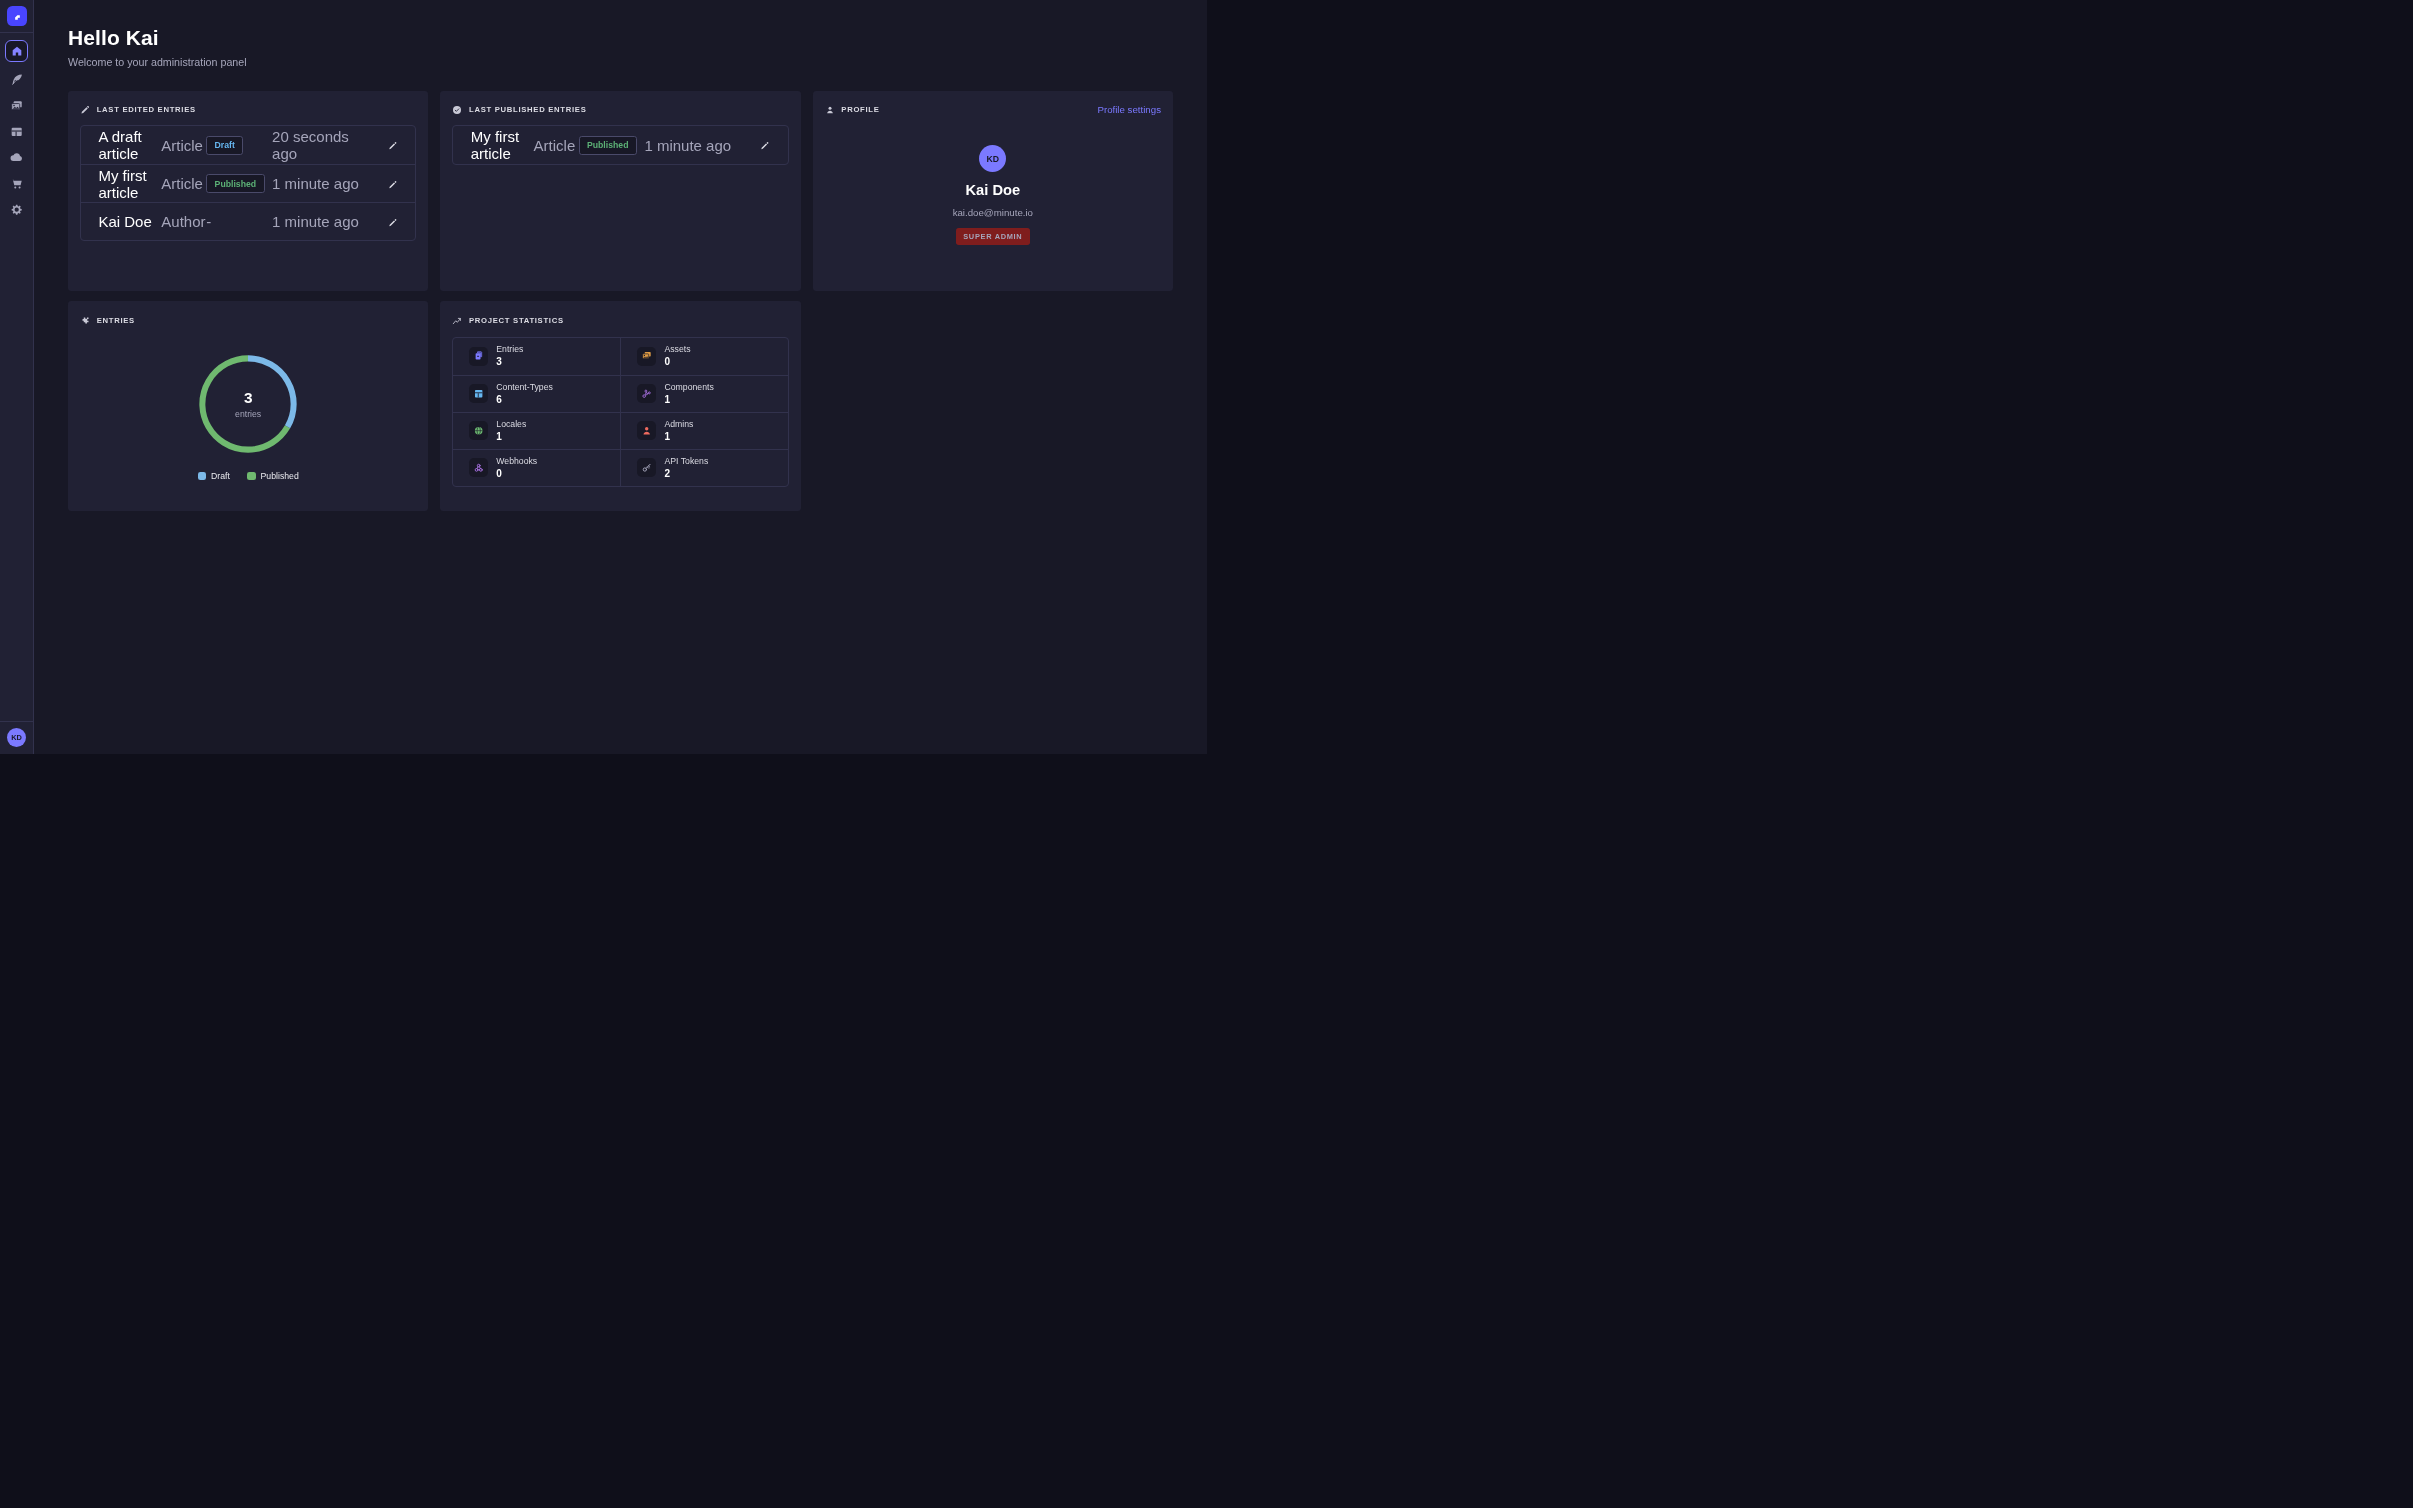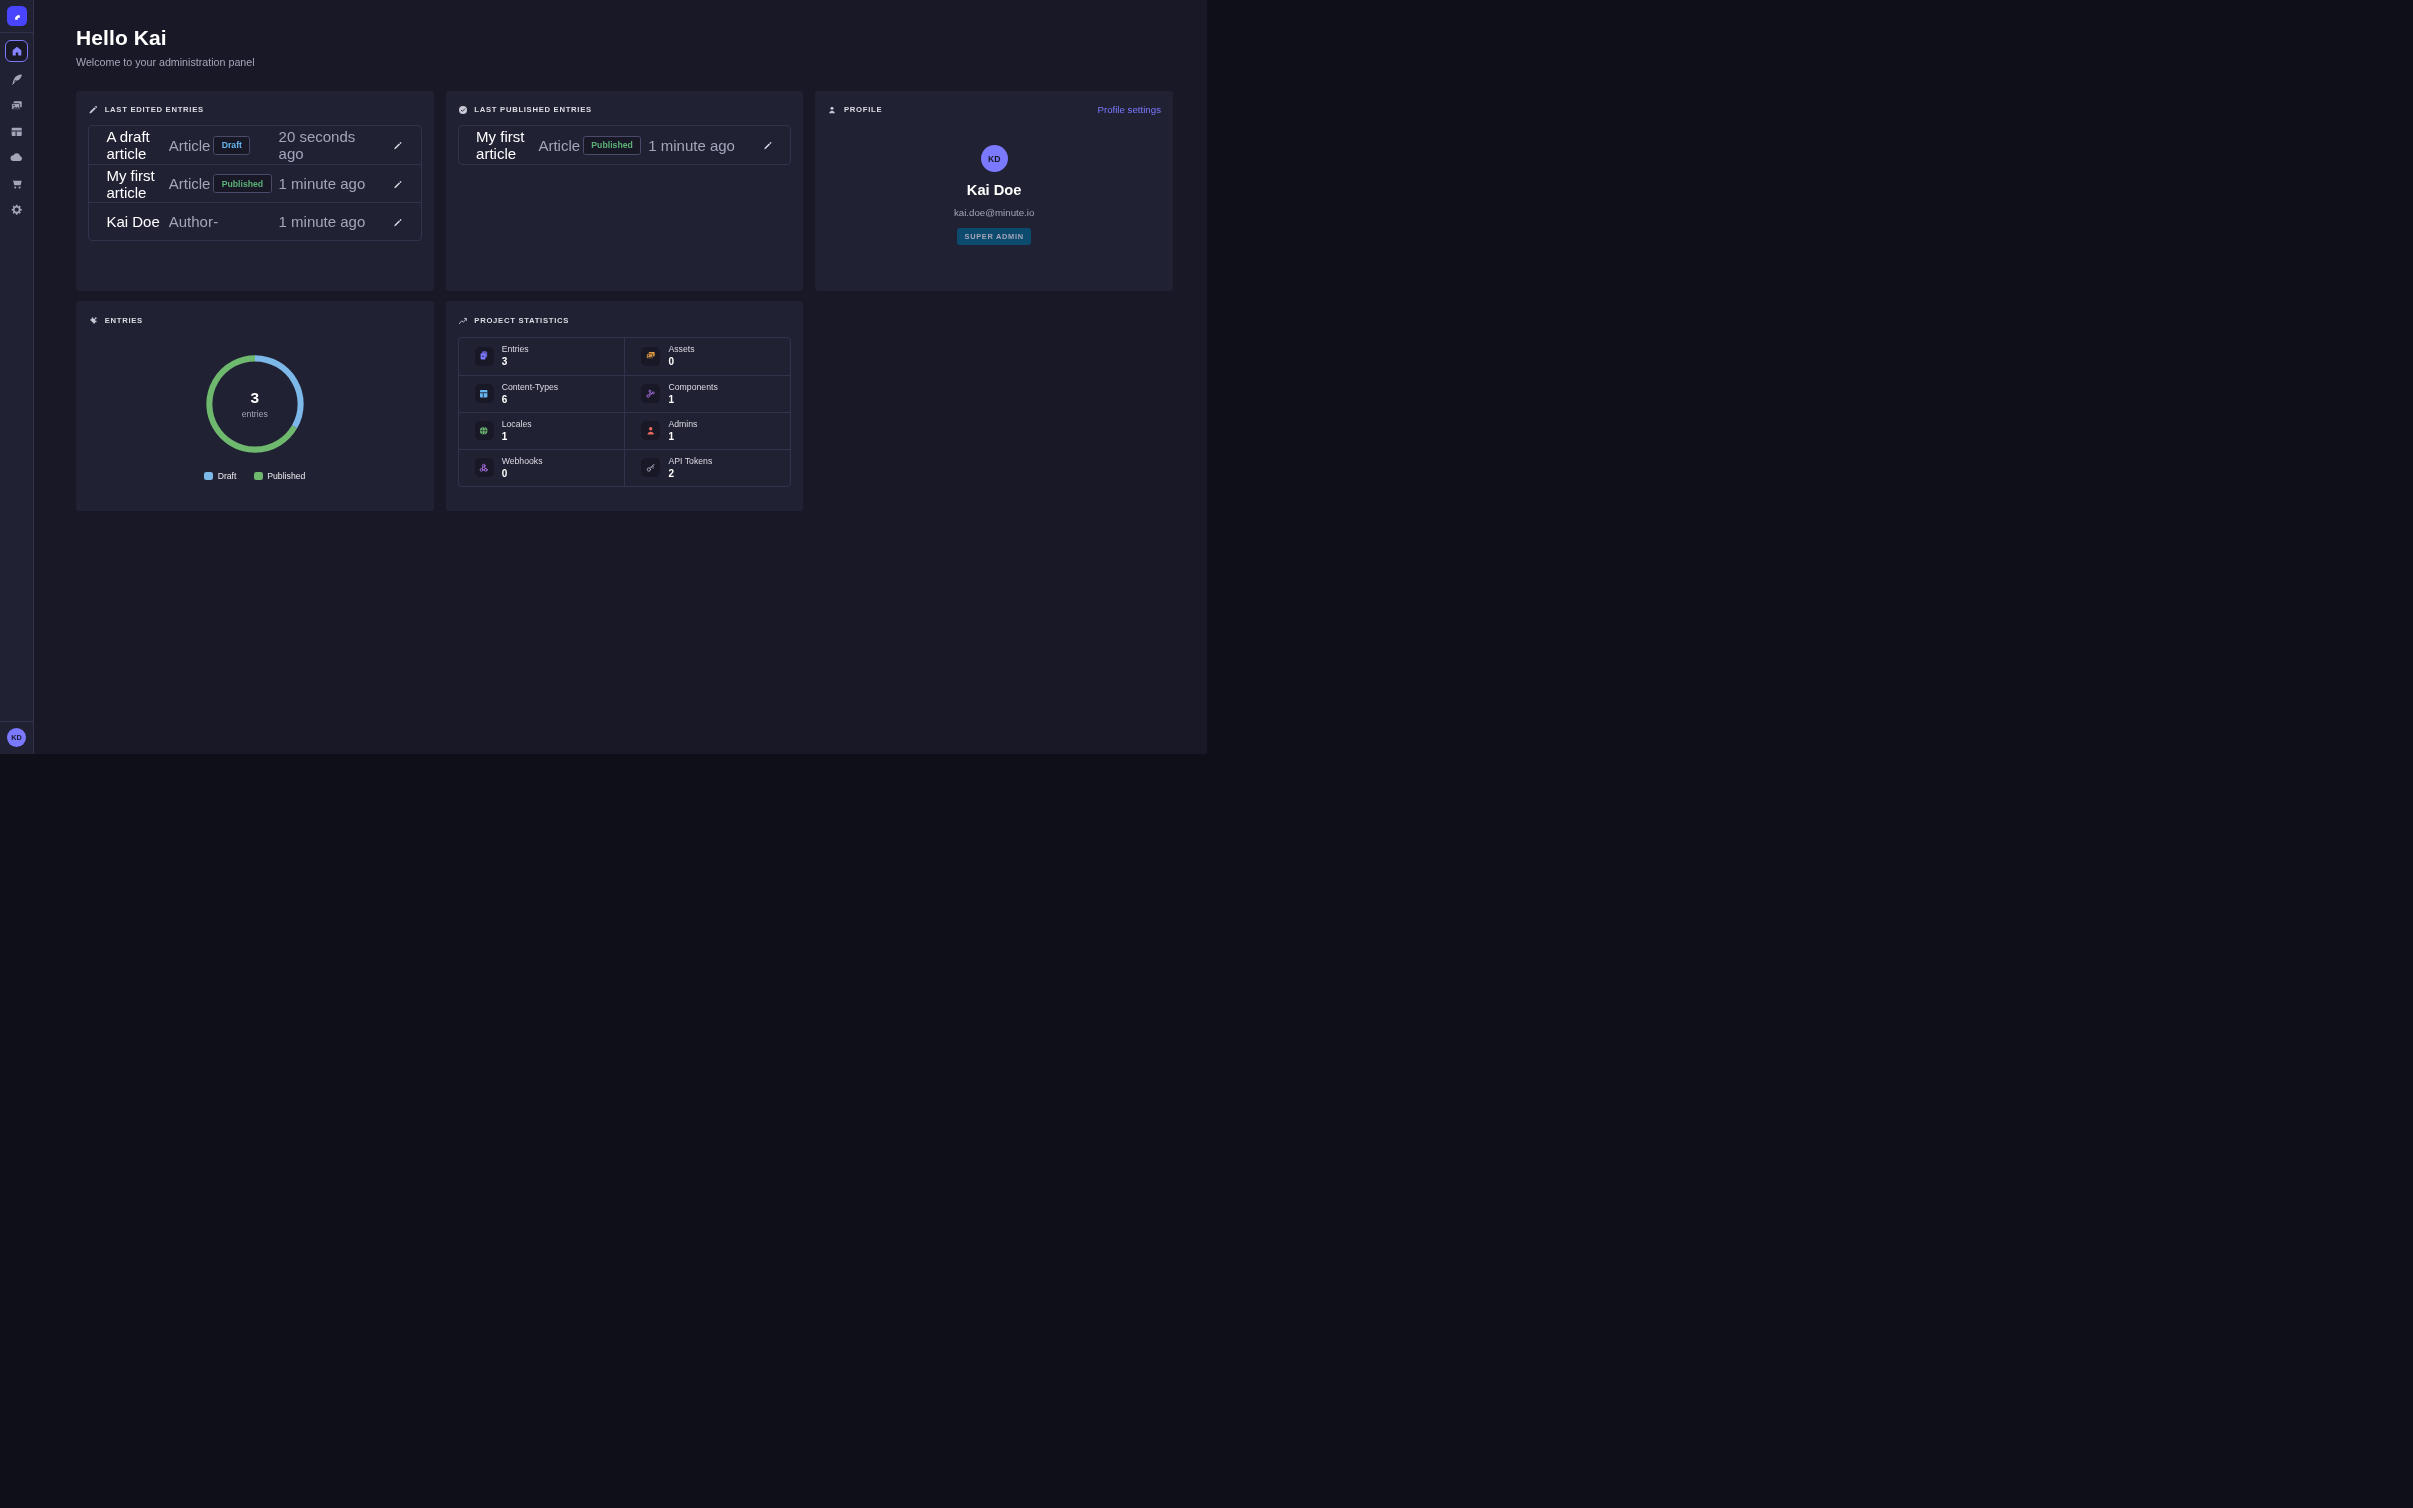--- a/index.html
+++ b/index.html
@@ -12,21 +12,21 @@
   .sidebar{width:34px;background:#212134;border-right:0.7px solid #32324d;display:flex;flex-direction:column;align-items:center;flex-shrink:0;}
   .side-top{width:100%;height:33px;display:flex;align-items:center;justify-content:center;border-bottom:0.7px solid #32324d;}
   .logo{width:20px;height:20px;border-radius:5.4px;background:#4945ff;display:flex;align-items:center;justify-content:center;cursor:pointer;}
   .side-nav{display:flex;flex-direction:column;align-items:center;margin-top:6.7px;gap:10px;}
   .nav-btn{width:23px;height:22px;border-radius:6px;border:1.3px solid #7b79ff;background:#181826;display:flex;align-items:center;justify-content:center;cursor:pointer;}
   .nav-icon{width:23px;height:16px;display:flex;align-items:center;justify-content:center;cursor:pointer;color:#a5a5ba;}
   .side-spacer{flex:1;}
   .side-bottom{width:100%;border-top:0.7px solid #32324d;padding:6px 0 6.7px;display:flex;justify-content:center;}
   .avatar-sm{width:19.4px;height:19.4px;border-radius:50%;background:#7b79ff;color:#181826;font-size:7.4px;font-weight:bold;display:flex;align-items:center;justify-content:center;cursor:pointer;}
   
-  .main{flex:1;padding:25.5px 34px 0 34px;margin-left:8px;}
+  .main{flex:1;padding:25.5px 34px 0 34px;}
   h1{margin:0;font-size:21px;font-weight:bold;color:#ffffff;letter-spacing:0.1px;}
   .subtitle{margin:6px 0 0 0;font-size:10.7px;color:#a5a5ba;}
   .grid{margin-top:23px;display:grid;grid-template-columns:1fr 1fr 1fr;grid-template-rows:200px 210px 208px;gap:10.7px 12px;}
   .card{background:#212134;border-radius:3.4px;padding:12px;position:relative;}
   .card-head{display:flex;align-items:center;gap:6.7px;height:14.7px;}
   .card-title{font-size:7.7px;font-weight:bold;letter-spacing:0.7px;color:#dcdce4;}
   .head-icon{display:flex;color:#c9c9d6;}
   .head-right{margin-left:auto;}
   .link{font-size:9.7px;color:#7b79ff;cursor:pointer;text-decoration:none;text-align:center;}
   
@@ -37,21 +37,21 @@
   .entry-type,.entry-time,.status-dash{font-size:15px;color:#a5a5ba;}
   .badge{display:inline-block;padding:3.4px 7.4px;border:0.7px solid #4a4a6a;border-radius:2.7px;background:#181826;font-size:8.7px;font-weight:bold;}
   .badge.draft{color:#66b7f1;}
   .badge.published{color:#5cb176;}
   .row-edit{justify-self:end;display:flex;color:#dcdce4;cursor:pointer;background:none;border:none;padding:0;}
   
   .profile-body{display:flex;flex-direction:column;align-items:center;}
   .avatar-lg{margin-top:28px;width:27px;height:27px;border-radius:50%;background:#7b79ff;color:#181826;font-size:8.7px;font-weight:bold;display:flex;align-items:center;justify-content:center;}
   .profile-name{margin-top:10px;font-size:14.7px;font-weight:bold;color:#ffffff;}
   .profile-email{margin-top:8.7px;font-size:9.7px;color:#a5a5ba;}
-  .role-badge{margin-top:10px;background:#0c4a6e;border-radius:2.7px;padding:4px 7.4px;font-size:7.4px;font-weight:bold;letter-spacing:0.7px;color:#a5a5ba;}
+  .role-badge{margin-top:10px;background:#7f1d1d;border-radius:2.7px;padding:4px 7.4px;font-size:7.4px;font-weight:bold;letter-spacing:0.7px;color:#a5a5ba;}
   
   .chart-body{display:flex;flex-direction:column;align-items:center;}
   .donut-wrap{margin-top:27px;position:relative;width:98px;height:98px;}
   .donut-center{position:absolute;inset:0;display:flex;flex-direction:column;align-items:center;justify-content:center;}
   .donut-value{font-size:15.4px;font-weight:bold;color:#ffffff;}
   .donut-label{margin-top:1.3px;font-size:8.7px;color:#a5a5ba;}
   .legend{margin-top:18px;display:flex;gap:17.4px;}
   .legend-item{display:flex;align-items:center;gap:4.7px;}
   .legend-swatch{width:8.7px;height:8.7px;border-radius:2.3px;}
   .legend-swatch.draft{background:#7cb9e8;}

